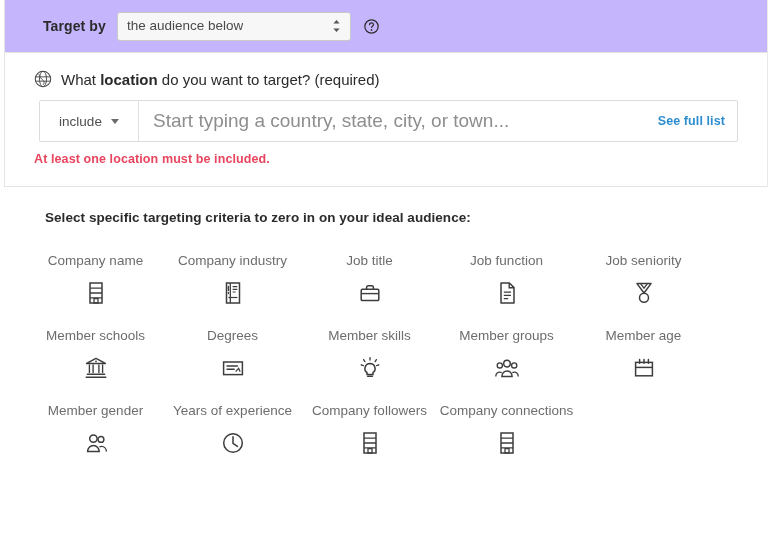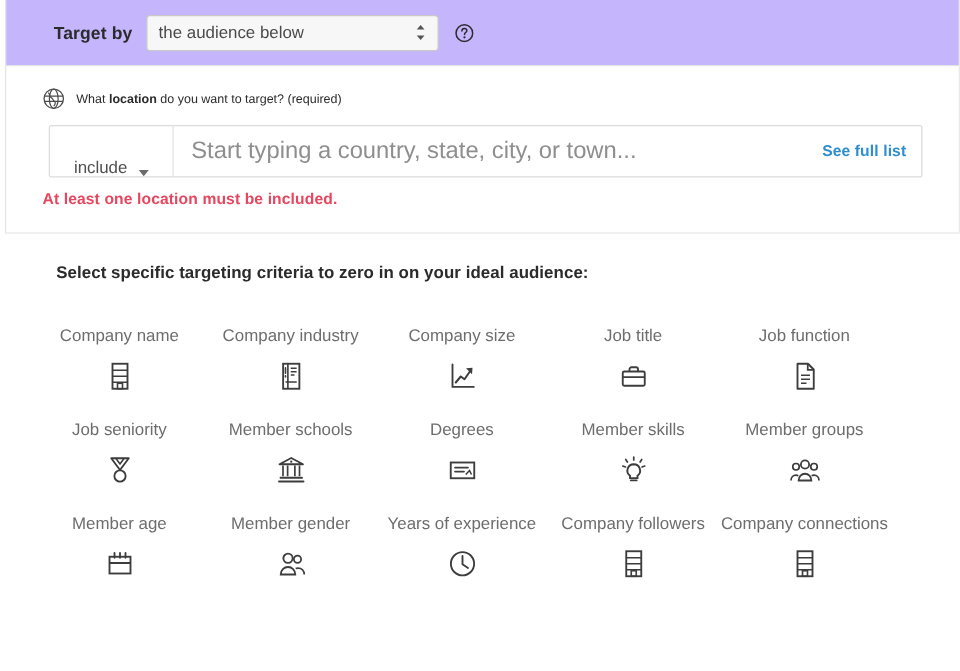--- a/index.html
+++ b/index.html
@@ -108,39 +108,39 @@
     padding-left: 29px;
     padding-top: 17px;
   }
   .globe-icon {
     width: 18px; height: 18px;
     margin-right: 9px;
     display: block;
     flex: 0 0 auto;
   }
   .loc-heading-text {
-    font-size: 10px;
+    font-size: 15px;
     color: #2b2b2b;
     letter-spacing: 0;
   }
   .loc-heading-text b { font-weight: bold; }
 
   .loc-input-wrap {
     display: flex;
     margin: 12px 29px 0 34px;
     height: 42px;
     border: 1px solid #dcdcdc;
     background: #fff;
     border-radius: 2px;
   }
   .include-cell {
     width: 99px;
     border-right: 1px solid #e2e2e2;
     display: flex;
-    align-items: flex-end;
+    align-items: center;
     justify-content: center;
     cursor: pointer;
     font-size: 13.5px;
     color: #4f4f4f;
   }
   .include-cell .caret {
     margin-left: 9px;
     width: 0; height: 0;
     border-left: 4.5px solid transparent;
     border-right: 4.5px solid transparent;
@@ -199,21 +199,21 @@
     display: grid;
     grid-template-columns: repeat(5, 137px);
     row-gap: 0px;
   }
   .criteria-cell {
     width: 137px;
     height: 75px;
     display: flex;
     flex-direction: column;
     align-items: center;
-    justify-content: flex-end;
+    justify-content: center;
     padding-top: 6px;
     cursor: pointer;
     text-align: center;
   }
   .criteria-label {
     font-size: 13.5px;
     color: #6d6d6d;
     line-height: 1.25;
     white-space: nowrap;
   }
@@ -299,28 +299,20 @@
         <div class="criteria-label">Company industry</div>
         <svg class="criteria-icon" viewBox="0 0 26 26">
           <rect x="6.5" y="3" width="13" height="20" fill="none" stroke="#3d3d3d" stroke-width="1.5"></rect>
           <path d="M10.3 3V23" stroke="#3d3d3d" stroke-width="1.3"></path>
           <path d="M8.4 6.3v4.2M8.4 12.6v.9" stroke="#3d3d3d" stroke-width="1.3" stroke-linecap="round"></path>
           <path d="M12.6 6.6H17.3M12.6 9.3H17.3M12.6 12H15.6" stroke="#3d3d3d" stroke-width="1.2"></path>
           <path d="M8.4 17.5H17.4" stroke="#3d3d3d" stroke-width="1.2"></path>
         </svg>
       </div>
 
-      <div class="criteria-cell">
-        <div class="criteria-label">Company size</div>
-        <svg class="criteria-icon" viewBox="0 0 26 26">
-          <path d="M5 3.5V21.5H22" fill="none" stroke="#3d3d3d" stroke-width="1.5" stroke-linecap="round"></path>
-          <path d="M7.6 18 L11.6 13.2 L14.6 15.4 L20 7.6" fill="none" stroke="#3d3d3d" stroke-width="1.6" stroke-linecap="round" stroke-linejoin="round"></path>
-          <path d="M15.8 6.6 L21 6.2 L20.6 11.4 Z" fill="#3d3d3d"></path>
-        </svg>
-      </div>
 
       <div class="criteria-cell">
         <div class="criteria-label">Job title</div>
         <svg class="criteria-icon" viewBox="0 0 26 26">
           <rect x="4.2" y="9.2" width="17.6" height="11.4" rx="1.2" fill="none" stroke="#3d3d3d" stroke-width="1.5"></rect>
           <path d="M9.6 9.2V7.4a1.6 1.6 0 0 1 1.6-1.6h3.6a1.6 1.6 0 0 1 1.6 1.6v1.8" fill="none" stroke="#3d3d3d" stroke-width="1.5"></path>
           <path d="M4.2 13.6H21.8" stroke="#3d3d3d" stroke-width="1.4"></path>
         </svg>
       </div>
 

